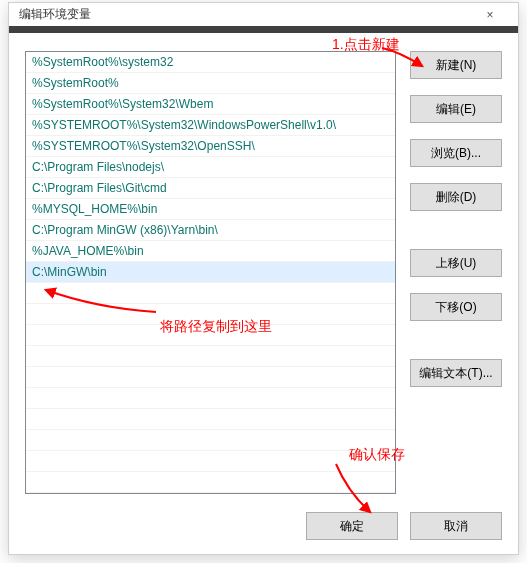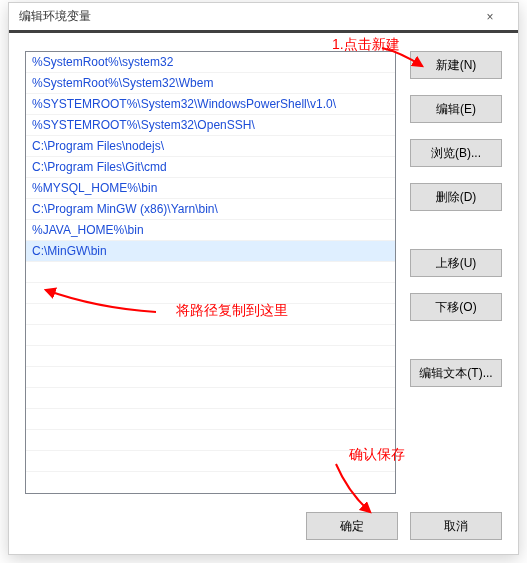--- a/index.html
+++ b/index.html
@@ -23,21 +23,21 @@
     border: 1px solid #cfcfcf;
     box-shadow: 0 4px 16px rgba(0,0,0,0.18);
     display: flex;
     flex-direction: column;
   }
   .titlebar {
     height: 30px;
     display: flex;
     align-items: center;
     padding: 0 8px 0 10px;
-    border-bottom: 3px solid #404040;
+    border-bottom: 7px solid #404040;
   }
   .titlebar .title {
     font-size: 12px;
     color: #333;
     flex: 1;
   }
   .titlebar .close {
     width: 40px; height: 28px;
     display: flex; align-items: center; justify-content: center;
     color: #555;
@@ -66,21 +66,21 @@
   }
   .row {
     height: 21px;
     line-height: 21px;
     padding: 0 6px;
     border-bottom: 1px solid #f2f2f2;
     white-space: nowrap;
     overflow: hidden;
     text-overflow: ellipsis;
     font-size: 12px;
-    color: #1d4ed8;
+    color: #0f766e;
   }
   .row.selected {
     background: #dfefff;
   }
   .row.placeholder { color: transparent; }
   .right {
     width: 92px;
     display: flex;
     flex-direction: column;
     gap: 6px;
@@ -128,20 +128,21 @@
         <span>×</span>
       </div>
     </div>
 
     <div class="body">
 
       <div class="left">
         <div class="listbox">
           <div class="list-inner" id="path-list">
               <div class="row">%SystemRoot%\system32</div>
+              <div class="row">%SystemRoot%</div>
               <div class="row">%SystemRoot%\System32\Wbem</div>
               <div class="row">%SYSTEMROOT%\System32\WindowsPowerShell\v1.0\</div>
               <div class="row">%SYSTEMROOT%\System32\OpenSSH\</div>
               <div class="row">C:\Program Files\nodejs\</div>
               <div class="row">C:\Program Files\Git\cmd</div>
               <div class="row">%MYSQL_HOME%\bin</div>
               <div class="row">C:\Program MinGW (x86)\Yarn\bin\</div>
               <div class="row">%JAVA_HOME%\bin</div>
               <div class="row selected">C:\MinGW\bin</div>
               <div class="row placeholder">.</div>
@@ -199,21 +200,21 @@
   <div class="anno" style="left:36px; top:286px;">
     <svg width="130" height="30" viewBox="0 0 130 30">
       <defs>
         <marker id="ah2" viewBox="0 0 10 10" refX="8" refY="5" markerWidth="6" markerHeight="6" orient="auto">
           <path d="M0,0 L10,5 L0,10 Z" fill="#ff0000"></path>
         </marker>
       </defs>
       <path d="M120,26 Q60,22 10,4" stroke="#ff0000" stroke-width="2" fill="none" marker-end="url(#ah2)"></path>
     </svg>
   </div>
-  <div class="anno" style="left:160px; top:302px;margin-left:16px;">将路径复制到这里</div>
+  <div class="anno" style="left:160px; top:318px;">将路径复制到这里</div>
 
   <div class="anno" style="left:305px; top:446px;margin-left:44px;">确认保存</div>
   <div class="anno" style="left:330px; top:462px;">
     <svg width="50" height="56" viewBox="0 0 50 56">
       <defs>
         <marker id="ah3" viewBox="0 0 10 10" refX="8" refY="5" markerWidth="6" markerHeight="6" orient="auto">
           <path d="M0,0 L10,5 L0,10 Z" fill="#ff0000"></path>
         </marker>
       </defs>
       <path d="M6,2 Q18,30 40,50" stroke="#ff0000" stroke-width="2" fill="none" marker-end="url(#ah3)"></path>

